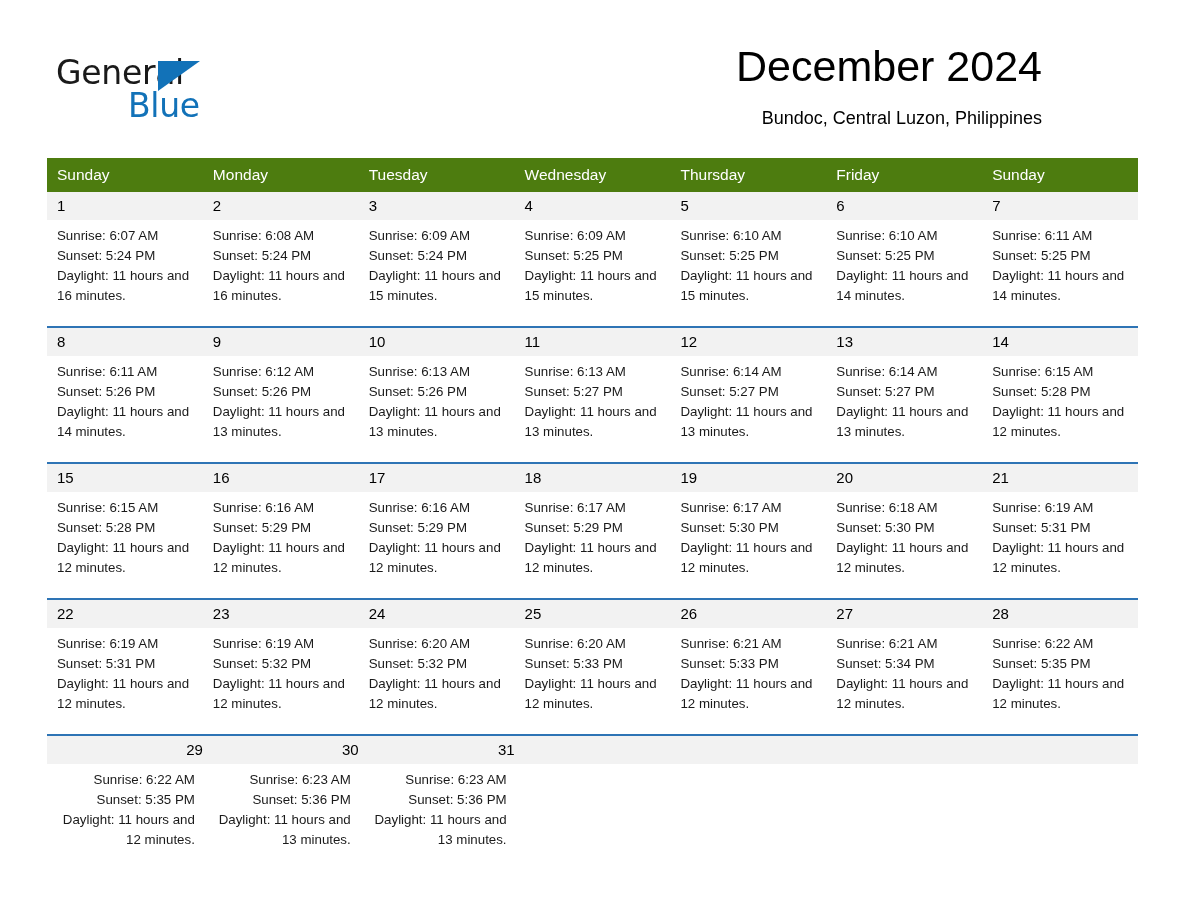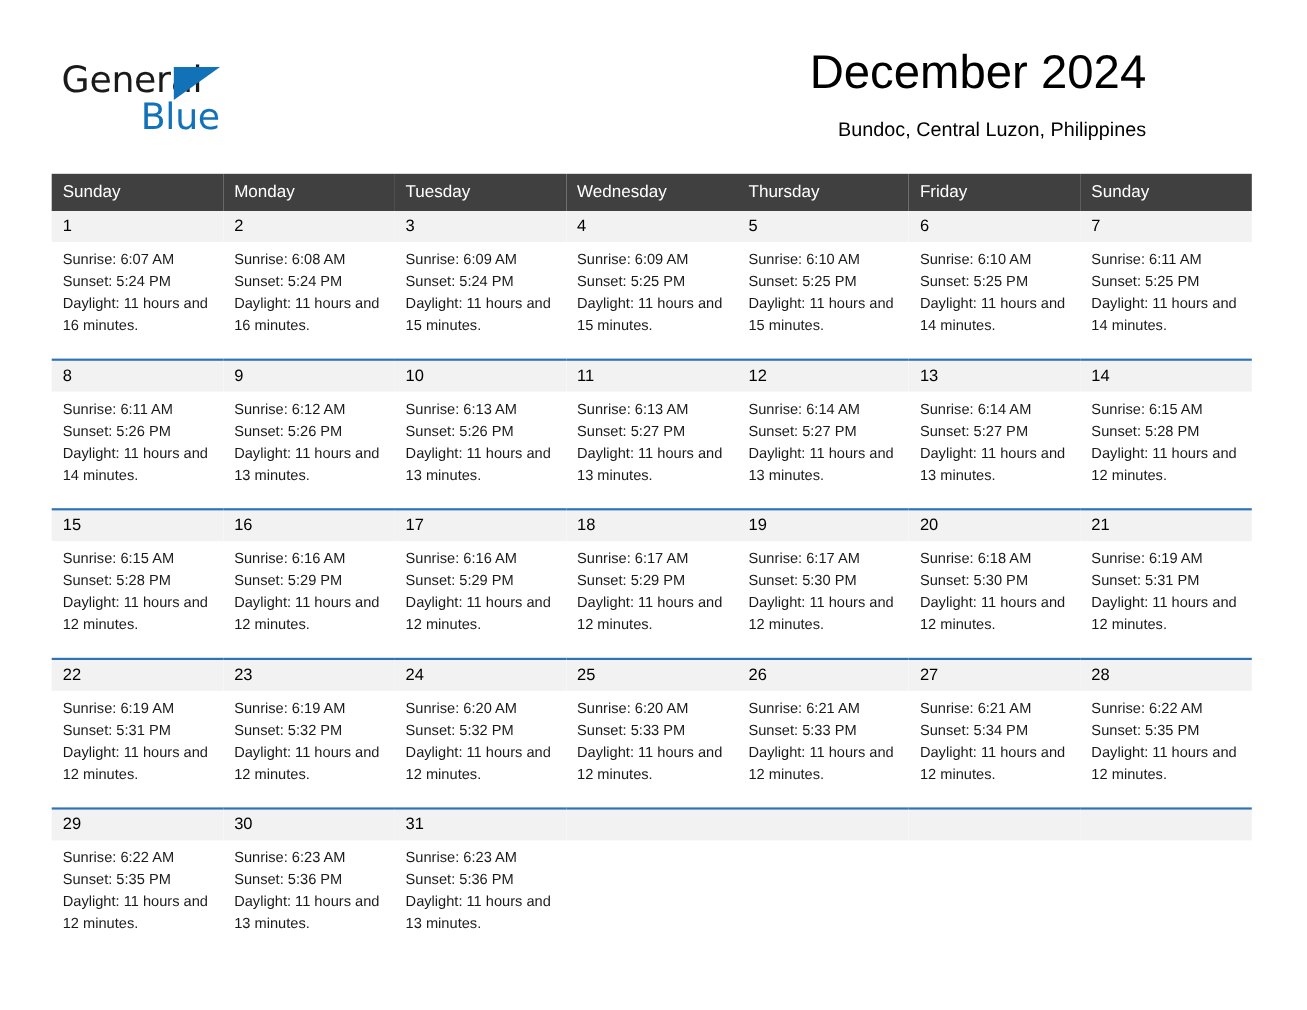--- a/index.html
+++ b/index.html
@@ -95,21 +95,21 @@
     position: absolute;
     left: 47px;
     top: 158px;
     width: 1091px;
     border-collapse: collapse;
     table-layout: fixed;
   }
   .calendar col { width: 155.86px; }
 
   thead th {
-    background: #404040;
+    background: #4d7c0f;
     color: #ffffff;
     font-size: 15.5px;
     font-weight: 400;
     text-align: left;
     padding: 6px 0 7px 10px;
     height: 21px;
     vertical-align: middle;
     border: none;
   }
 
@@ -122,20 +122,21 @@
   tbody tr.week-row.first-week > td {
     border-top: none;
   }
 
   .cell-inner {
     height: 134px;
     box-sizing: border-box;
   }
   tr.last-week .cell-inner {
     height: 118px;
+    text-align: right;
   }
 
   .day-num {
     background: #f2f2f2;
     font-size: 15px;
     color: #000000;
     padding: 4px 0 5px 10px;
     height: 19px;
     box-sizing: content-box;
     line-height: 19px;

